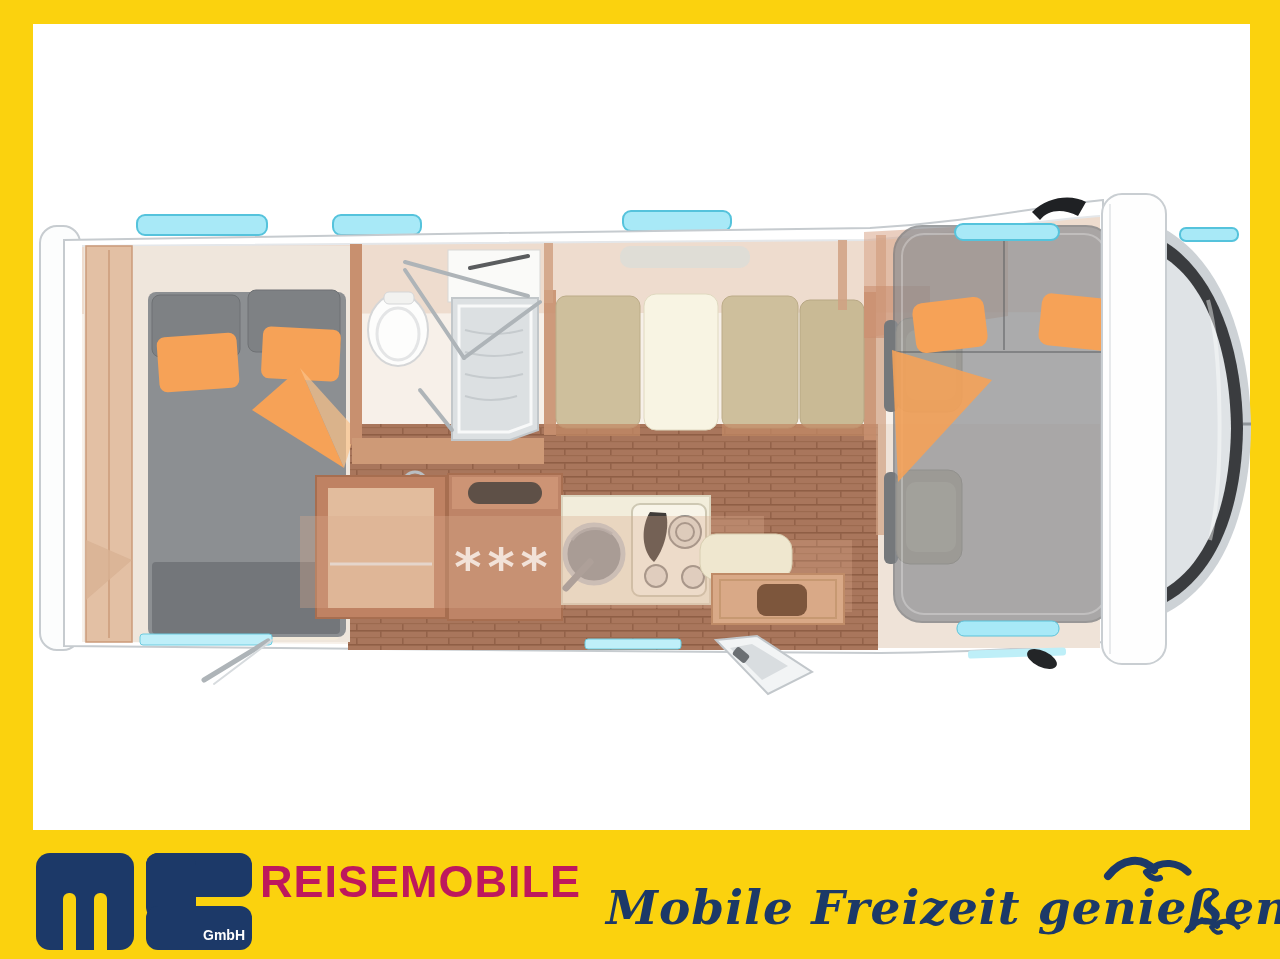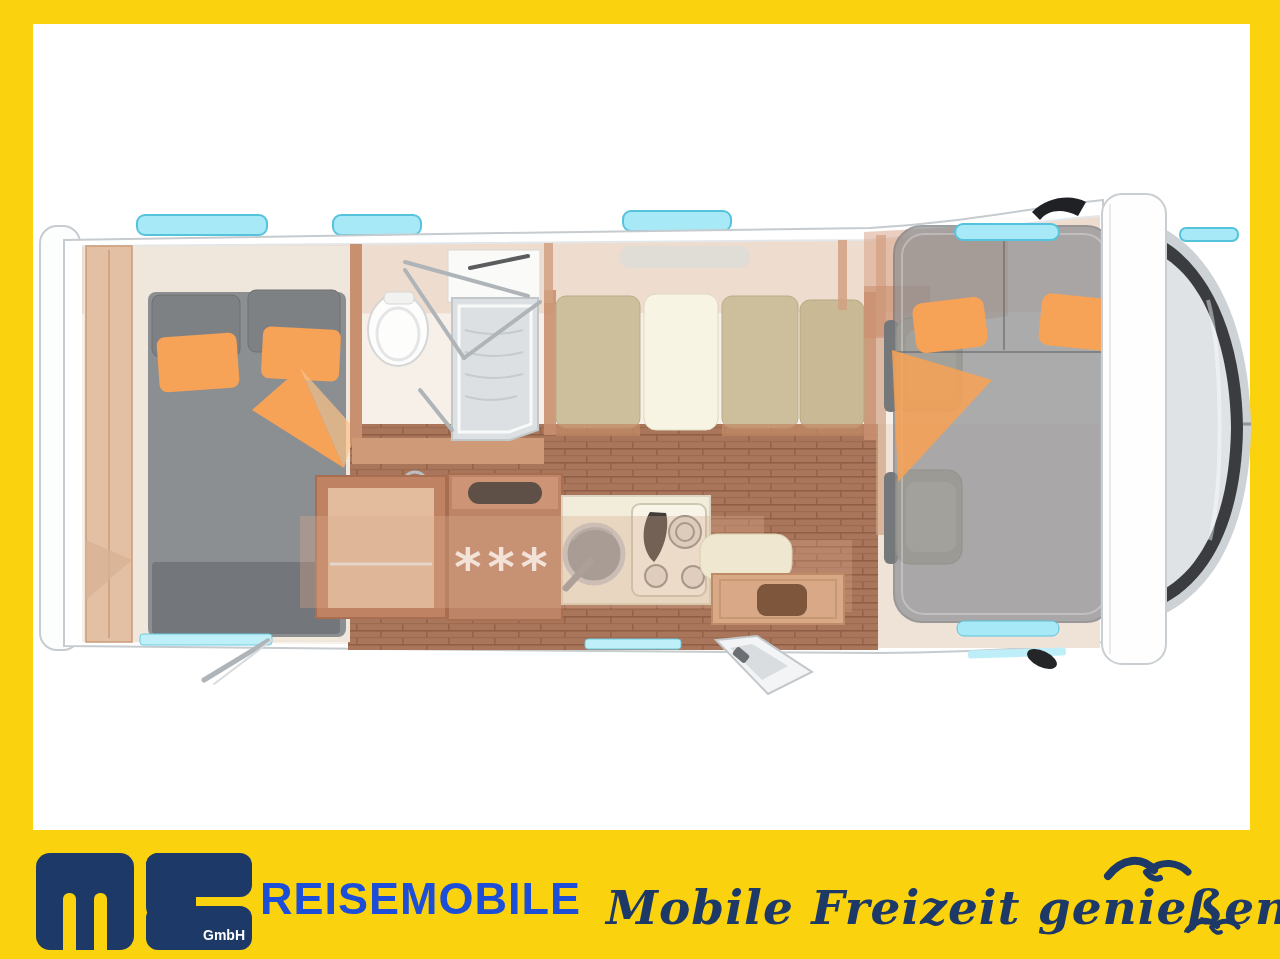--- a/index.html
+++ b/index.html
@@ -2,22 +2,22 @@
 <html><head>
 <meta charset="utf-8">
 <style>
   html,body{margin:0;padding:0;}
   .frame{position:relative;width:1280px;height:959px;background:#FBD20E;overflow:hidden;
          font-family:"Liberation Sans",sans-serif;}
   .canvas{position:absolute;left:33px;top:24px;width:1217px;height:806px;background:#ffffff;}
   .plan-svg{position:absolute;left:0;top:0;width:1280px;height:959px;display:block;}
   .band{position:absolute;left:0;top:830px;width:1280px;height:129px;}
   .logo-svg{position:absolute;left:0px;top:0px;width:260px;height:129px;display:block;}
-  .wordmark{position:absolute;left:260px;top:26px;color:#1d4ed8;font-weight:700;
-            font-size:45px;letter-spacing:1px;font-family:"Liberation Sans",sans-serif;margin-top:17px;}
+  .wordmark{position:absolute;left:260px;top:26px;color:#be185d;font-weight:700;
+            font-size:45px;letter-spacing:1px;font-family:"Liberation Sans",sans-serif;}
   .slogan{position:absolute;left:606px;top:50px;color:#1C3968;font-size:47px;
           font-style:italic;font-weight:700;font-family:"DejaVu Serif",serif;
           letter-spacing:1px;white-space:nowrap;}
   .birds-svg{position:absolute;left:1090px;top:18px;width:160px;height:105px;display:block;}
   .sr{position:absolute;width:1px;height:1px;overflow:hidden;clip:rect(0 0 0 0);}
 </style>
 </head>
 <body>
 
 <div class="frame">

